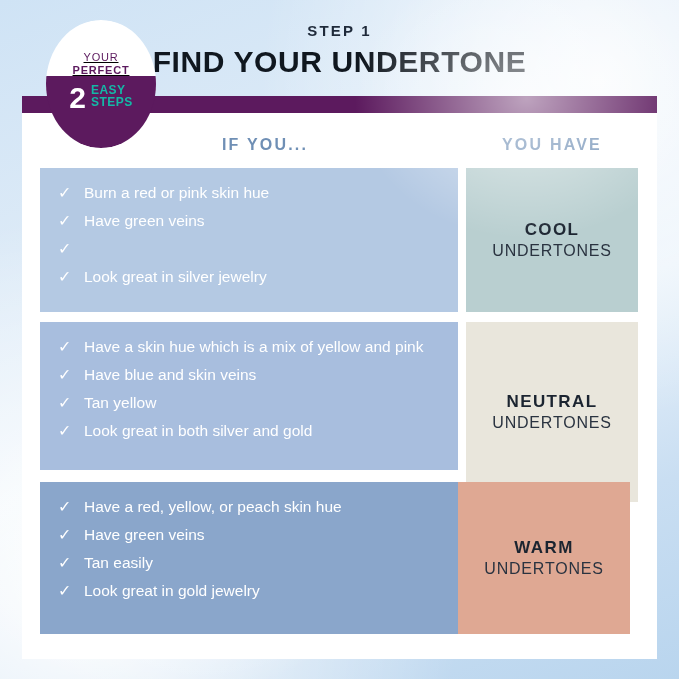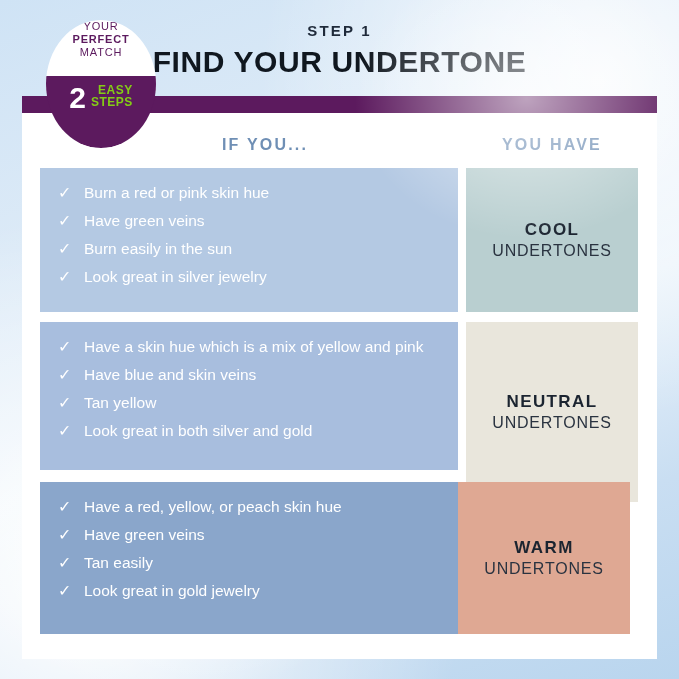--- a/index.html
+++ b/index.html
@@ -104,21 +104,23 @@
     left: 0;
     top: 0;
     width: 110px;
     height: 72px;
     background: #ffffff;
     border-radius: 55px 55px 0 0;
     box-sizing: border-box;
     display: flex;
     flex-direction: column;
     align-items: center;
+    justify-content: flex-end;
     padding-bottom: 2px;
+    text-decoration: underline;
   }
   .badge-bottom {
     position: absolute;
     left: 0;
     top: 56px;
     width: 110px;
     height: 72px;
     background: #5c1a5e;
     border-radius: 0 0 55px 55px;
     display: flex;
@@ -146,26 +148,26 @@
     font-weight: bold;
   }
   .badge-num {
     color: #ffffff;
     font-size: 30px;
     font-weight: bold;
     line-height: 28px;
     margin-right: 5px;
   }
   .badge-easy {
-    color: #84cc16;
+    color: #14b8a6;
     font-size: 12px;
     font-weight: bold;
     line-height: 12px;
     letter-spacing: 0.5px;
-    text-align: right;
+    text-align: left;
   }
   .badge-bottom-inner {
     display: flex;
     align-items: flex-start;
   }
 
   
   .col-head-left, .col-head-right {
     position: absolute;
     font-size: 16px;
@@ -290,21 +292,20 @@
       <div class="item">
         <span class="check">✓</span>
         <span class="item-text">Burn a red or pink skin hue</span>
       </div>
       <div class="item">
         <span class="check">✓</span>
         <span class="item-text">Have green veins</span>
       </div>
       <div class="item">
         <span class="check">✓</span>
-        <span class="item-text">Burn easily in the sun</span>
       </div>
       <div class="item">
         <span class="check">✓</span>
         <span class="item-text">Look great in silver jewelry</span>
       </div>
     </div>
     <div class="row-result">
       <div class="result-title">COOL</div>
       <div class="result-sub">UNDERTONES</div>
     </div>

